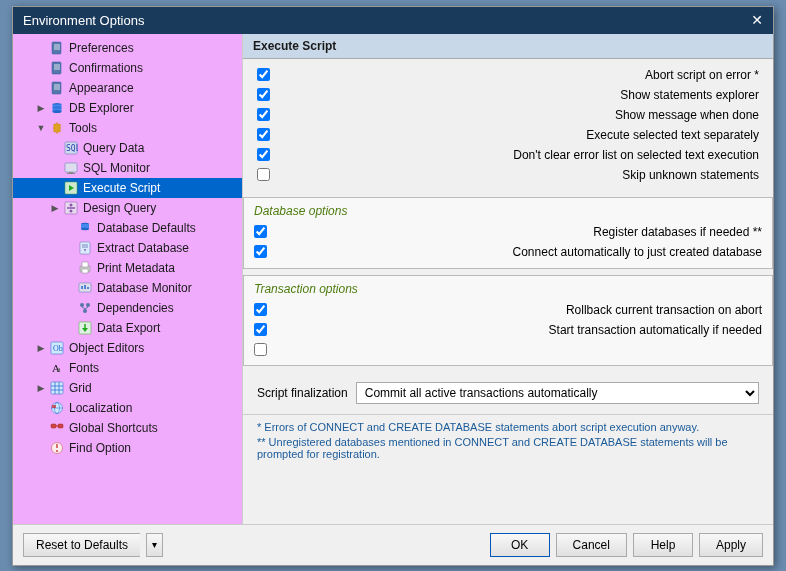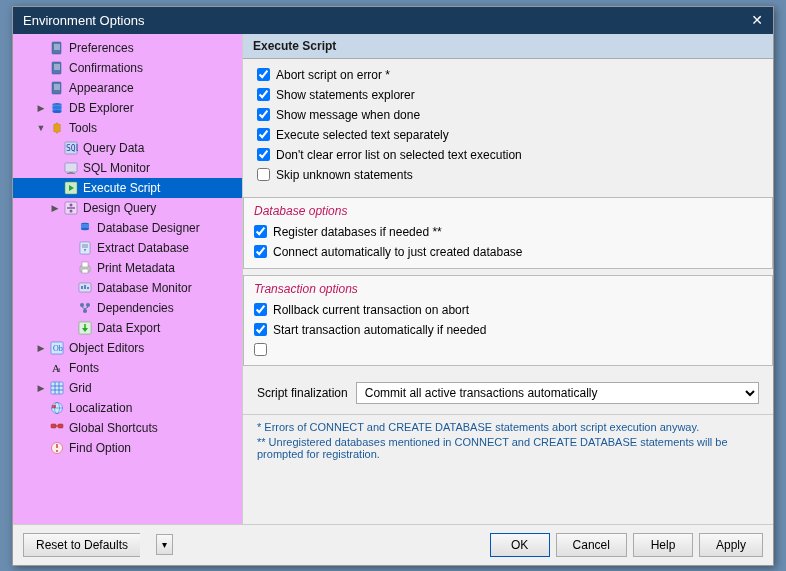--- a/index.html
+++ b/index.html
@@ -98,37 +98,38 @@
       font-size: 12px;
       color: #1a1a1a;
     }
     .section-body {
       padding: 6px 14px;
     }
     .checkbox-row {
       display: flex;
       align-items: center;
       padding: 3px 0;
+      justify-content: space-between;
     }
     .checkbox-row input[type=checkbox] {
       margin-right: 6px;
       cursor: pointer;
     }
     .checkbox-row label {
       cursor: pointer;
     }
     .subsection {
       border: 1px solid #bbb;
       margin: 6px 0;
       padding: 6px 10px;
       background: #f8f8f8;
     }
     .subsection-title {
       font-style: italic;
-      color: #be185d;
+      color: #4d7c0f;
       margin-bottom: 4px;
       font-size: 12px;
     }
     .finalization-row {
       display: flex;
       align-items: center;
       padding: 4px 0;
       gap: 8px;
     }
     .finalization-row label {
@@ -155,22 +156,21 @@
     .bottom-bar {
       display: flex;
       align-items: center;
       justify-content: space-between;
       padding: 8px 10px;
       border-top: 1px solid #ccc;
       background: #f0f0f0;
     }
     .bottom-left {
       display: flex;
-      align-items: center;
-      gap: 16px;
+      gap: 6px;
     }
     .btn-reset {
       border: 1px solid #aaa;
       background: linear-gradient(to bottom, #f8f8f8, #e0e0e0);
       padding: 4px 12px;
       font-size: 12px;
       cursor: pointer;
       border-right: none;
     }
     .btn-reset-arrow {
@@ -312,21 +312,21 @@
         </div>
         <div class="tree-item tree-indent-3">
           <span class="expand-icon"></span>
           <span class="item-icon">
             <svg width="14" height="14" viewBox="0 0 14 14">
               <ellipse cx="7" cy="3" rx="4" ry="1.2" fill="#2266cc"></ellipse>
               <rect x="3" y="3" width="8" height="5" fill="#4488ee"></rect>
               <ellipse cx="7" cy="8" rx="4" ry="1.2" fill="#2266cc"></ellipse>
             </svg>
           </span>
-          <span>Database Designer</span>
+          <span>Database Defaults</span>
         </div>
         <div class="tree-item tree-indent-3">
           <span class="expand-icon"></span>
           <span class="item-icon">
             <svg width="14" height="14" viewBox="0 0 14 14">
               <rect x="2" y="1" width="10" height="12" rx="1" fill="#e0e8ff" stroke="#5577aa" stroke-width="0.5"></rect>
               <line x1="4" y1="4" x2="10" y2="4" stroke="#5577aa" stroke-width="0.8"></line>
               <line x1="4" y1="6" x2="10" y2="6" stroke="#5577aa" stroke-width="0.8"></line>
               <polygon points="6,8 8,8 7,11" fill="#5577aa"></polygon>
             </svg>

